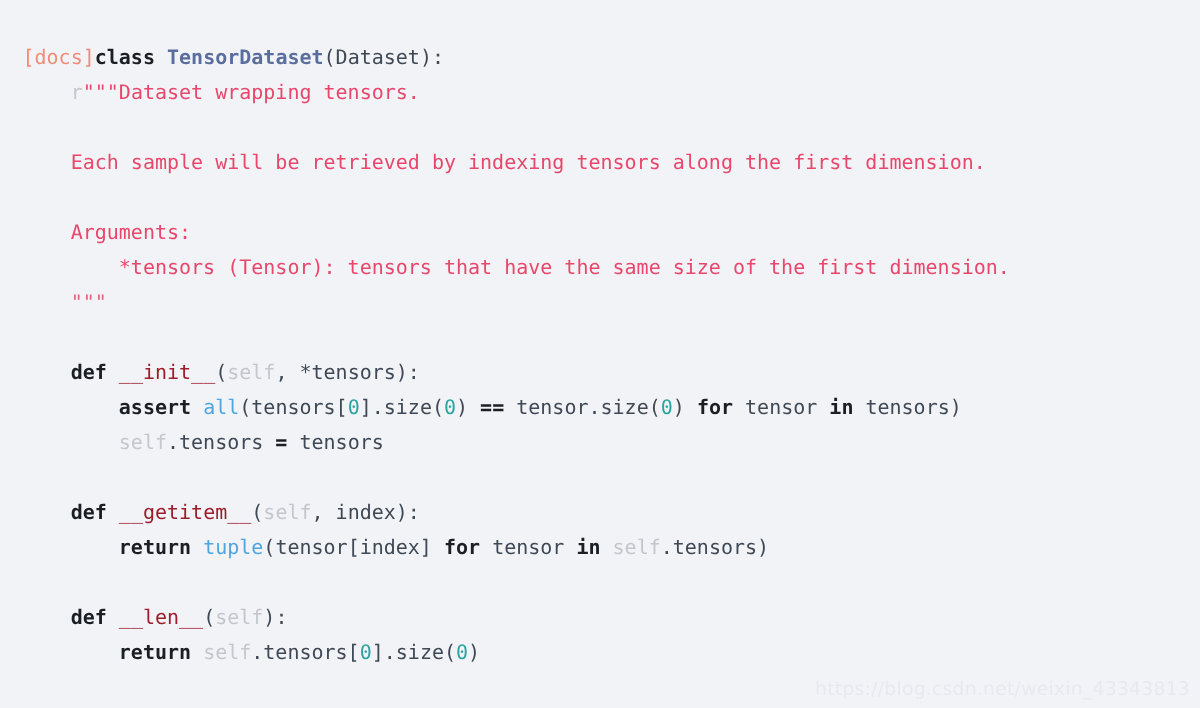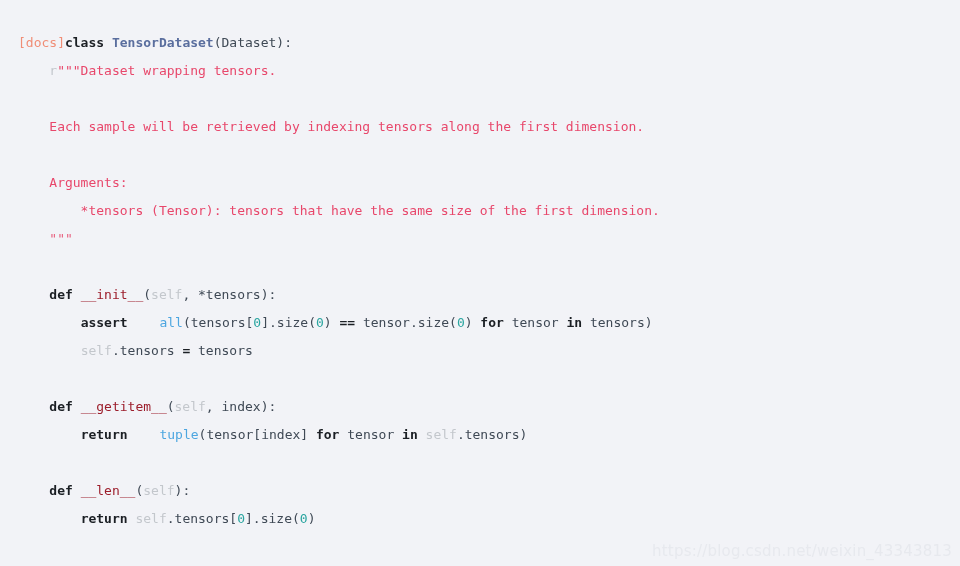--- a/index.html
+++ b/index.html
@@ -18,42 +18,42 @@
     position: relative;
     width: 960px;
     height: 566px;
     background: #f2f3f7;
     box-sizing: border-box;
     padding: 16px 0 0 18px;
   }
 
   .code-block {
     font-family: "DejaVu Sans Mono", "Liberation Mono", monospace;
-    font-size: 13px;
+    font-size: 16px;
     line-height: 28px;
     white-space: pre;
     color: #404a55;
     letter-spacing: 0px;
   }
 
   .code-line {
     display: block;
     height: 28px;
     white-space: pre;
   }
 
   
   .tok-docs      { color: #f08d76; }
   .tok-kw        { color: #1b1f24; font-weight: bold; }
   .tok-classname { color: #5a6e9e; font-weight: bold; }
   .tok-funcname  { color: #9c1d2b; font-weight: normal; }
   .tok-plain     { color: #3f4955; }
   .tok-string    { color: #e8476b; }
   .tok-string-dim{ color: #e8607f; }
-  .tok-builtin   { color: #4da6e0; margin-left: 24px; }
+  .tok-builtin   { color: #4da6e0; }
   .tok-self      { color: #c3c7cc; }
   .tok-num       { color: #2aa5a0; }
   .tok-op        { color: #1b1f24; font-weight: bold; }
 
   #watermark {
     position: absolute;
     right: 8px;
     bottom: 6px;
     font-family: "DejaVu Sans", "Liberation Sans", sans-serif;
     font-size: 15px;

